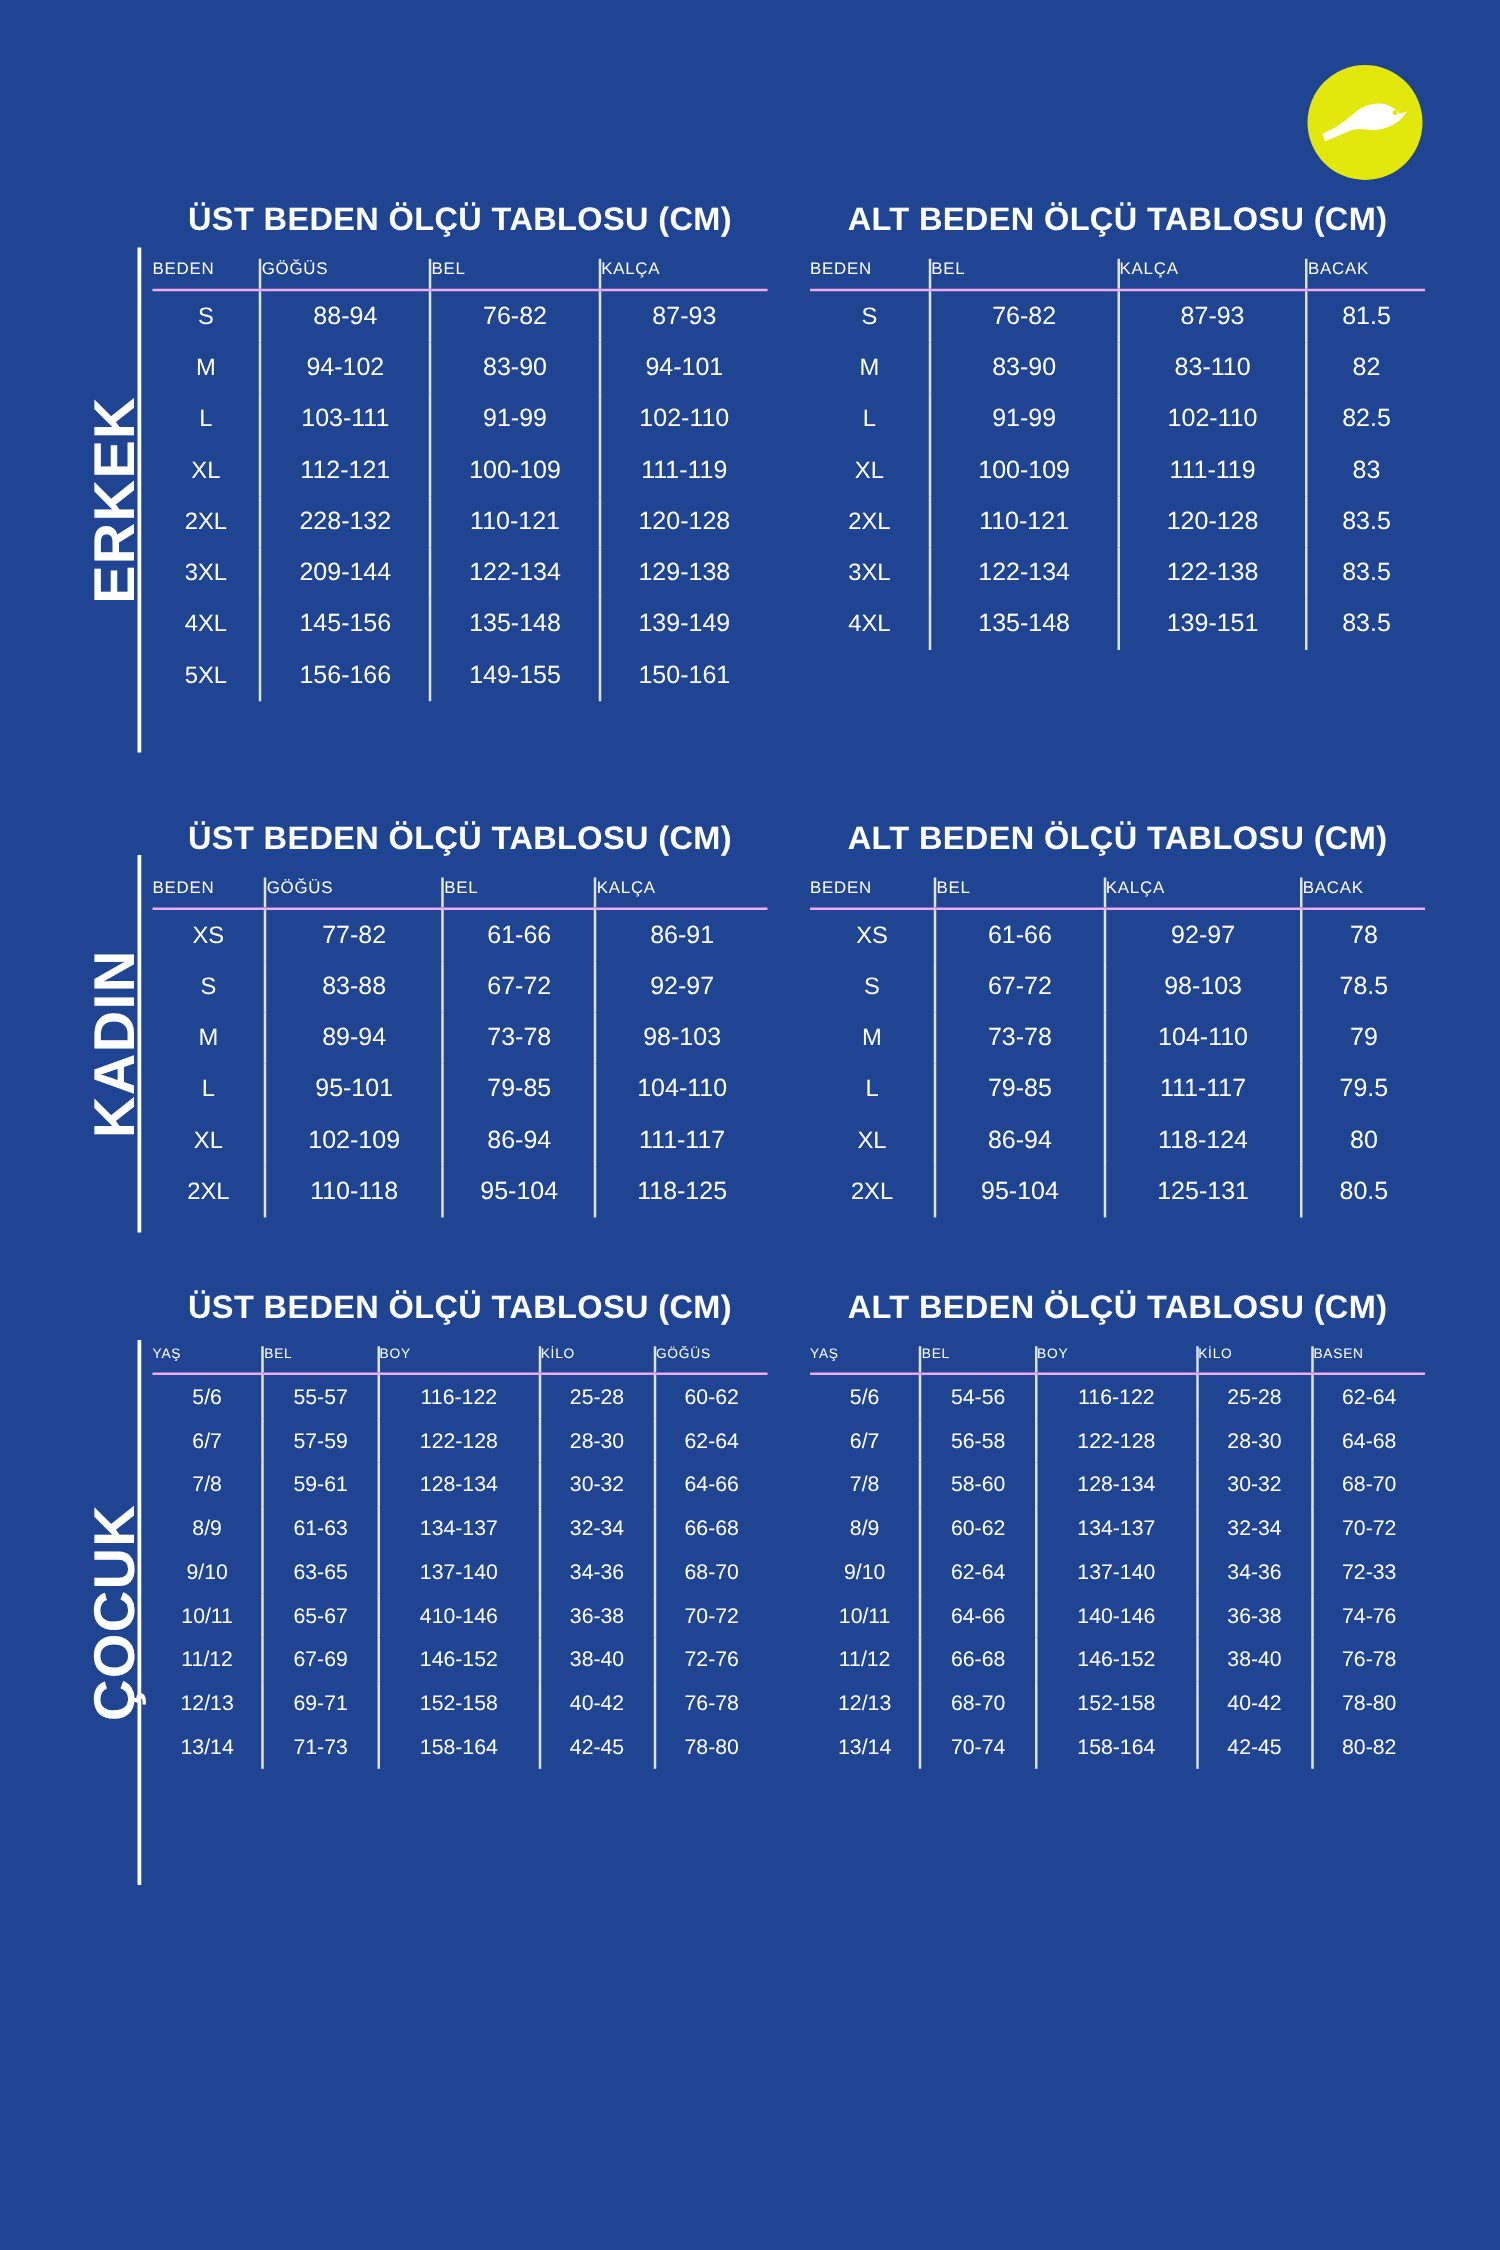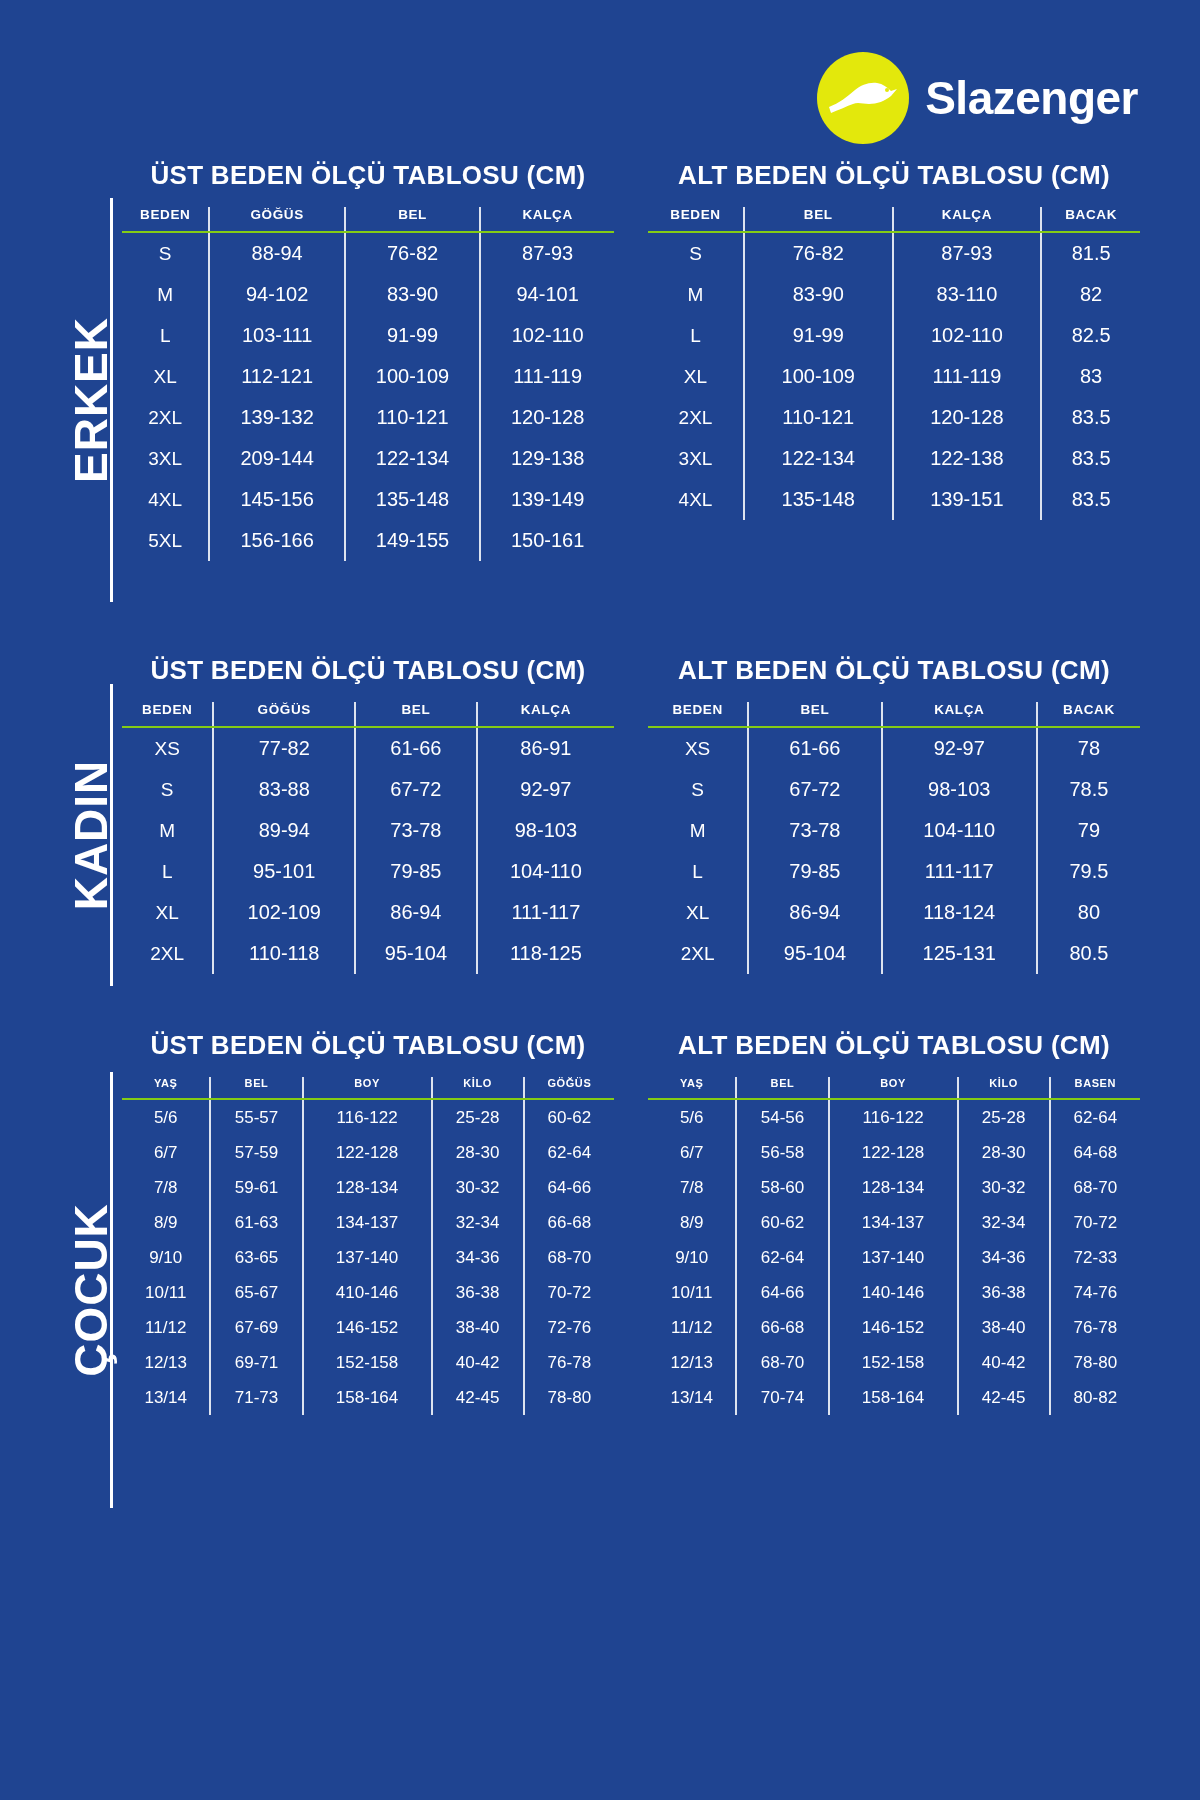--- a/index.html
+++ b/index.html
@@ -72,25 +72,25 @@
   .tbl-title {
     font-size: 26px;
     font-weight: bold;
     letter-spacing: 0.3px;
     text-align: center;
     margin-bottom: 16px;
   }
   table { width: 100%; border-collapse: collapse; }
   th {
     font-size: 13.5px;
-    font-weight: bold;
+    font-weight: normal;
     letter-spacing: 0.6px;
     padding: 0 0 9px 0;
-    border-bottom: 2px solid #84cc16;
-    text-align: center;
+    border-bottom: 2px solid #f0abfc;
+    text-align: left;
     white-space: nowrap;
   }
   td {
     font-size: 20px;
     text-align: center;
     padding: 9px 2px;
     white-space: nowrap;
   }
   td.sizecol { font-size: 19px; }
   
@@ -116,21 +116,20 @@
 
 <div class="page">
 
   <div class="logo-wrap">
     <div class="logo-mark">
       <svg width="76" height="42" viewBox="0 0 76 42" aria-hidden="true">
         <path d="M4 30 C14 26, 22 20, 30 13 C36 8, 44 5, 52 6 C58 7, 62 10, 66 14 L72 12 L66 19 C60 24, 52 27, 44 27 C38 27, 33 25, 28 27 C22 29, 14 33, 6 36 Z" fill="#ffffff"></path>
         <circle cx="62" cy="13" r="2" fill="#e3e80c"></circle>
       </svg>
     </div>
-    <div class="logo-text">Slazenger</div>
   </div>
 
   <div class="section" id="sec-erkek">
     <div class="cat-label">
       <div class="vline"></div>
       <div class="vtext">ERKEK</div>
     </div>
     <div class="tables">
       <div class="tbl-block">
         <div class="tbl-title">ÜST BEDEN ÖLÇÜ TABLOSU (CM)</div>
@@ -163,21 +162,21 @@
                 <td>102-110</td>
               </tr>
             <tr>
                 <td class="sizecol">XL</td>
                 <td>112-121</td>
                 <td>100-109</td>
                 <td>111-119</td>
               </tr>
             <tr>
                 <td class="sizecol">2XL</td>
-                <td>139-132</td>
+                <td>228-132</td>
                 <td>110-121</td>
                 <td>120-128</td>
               </tr>
             <tr>
                 <td class="sizecol">3XL</td>
                 <td>209-144</td>
                 <td>122-134</td>
                 <td>129-138</td>
               </tr>
             <tr>

